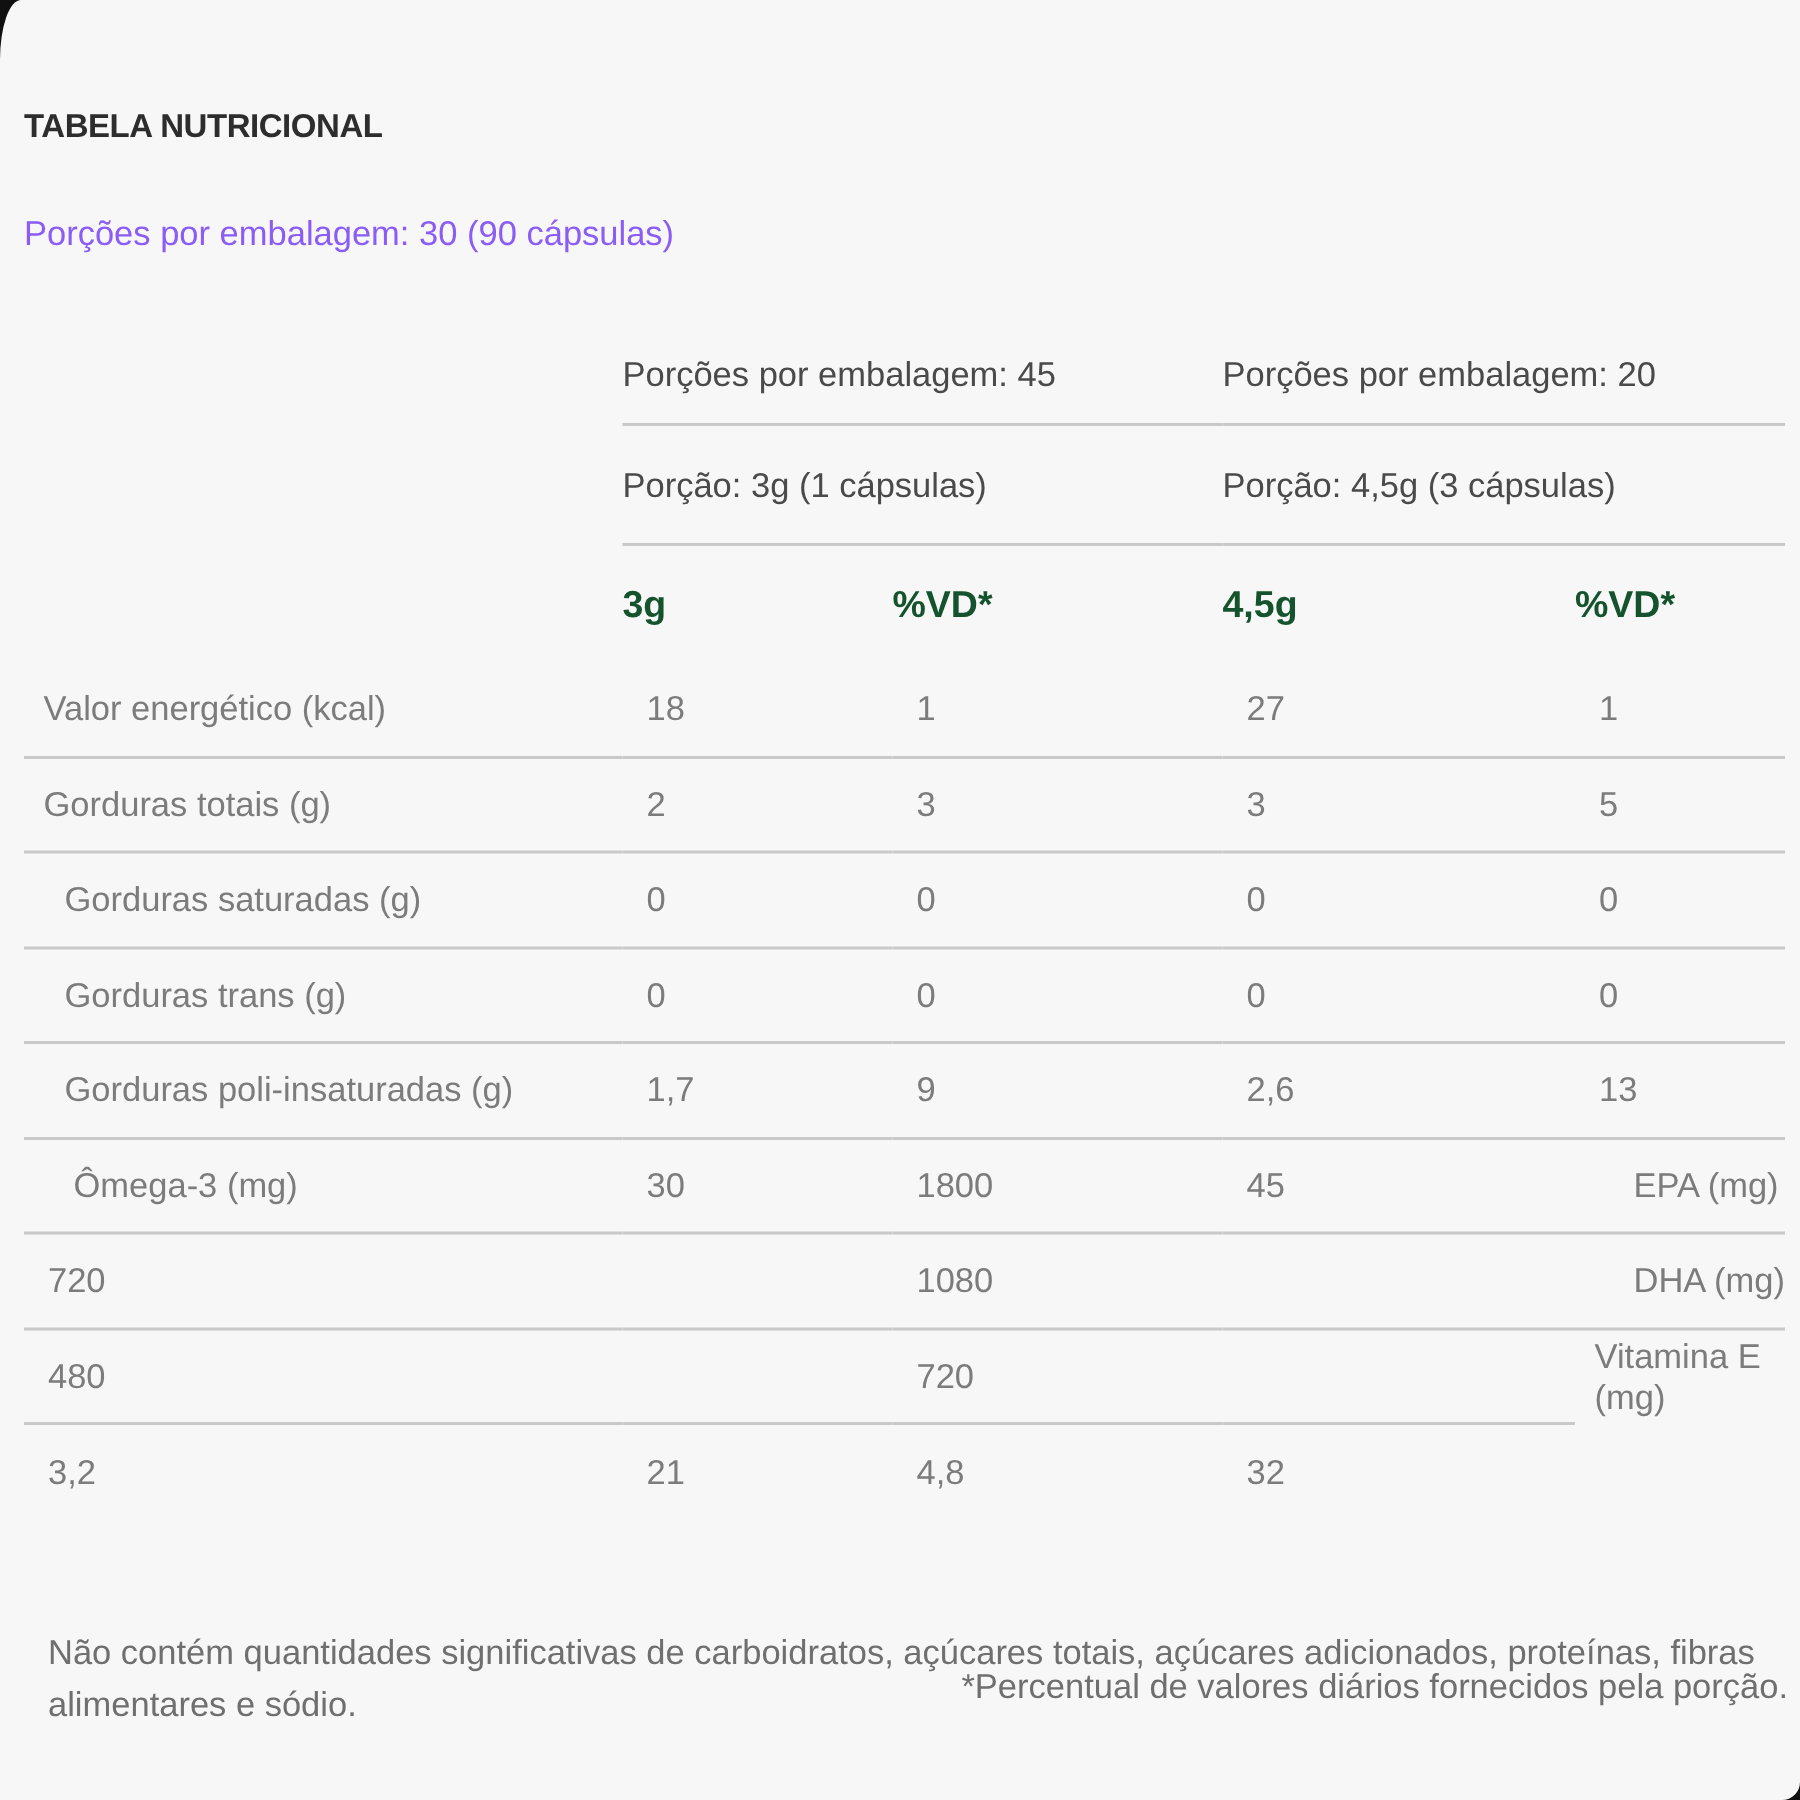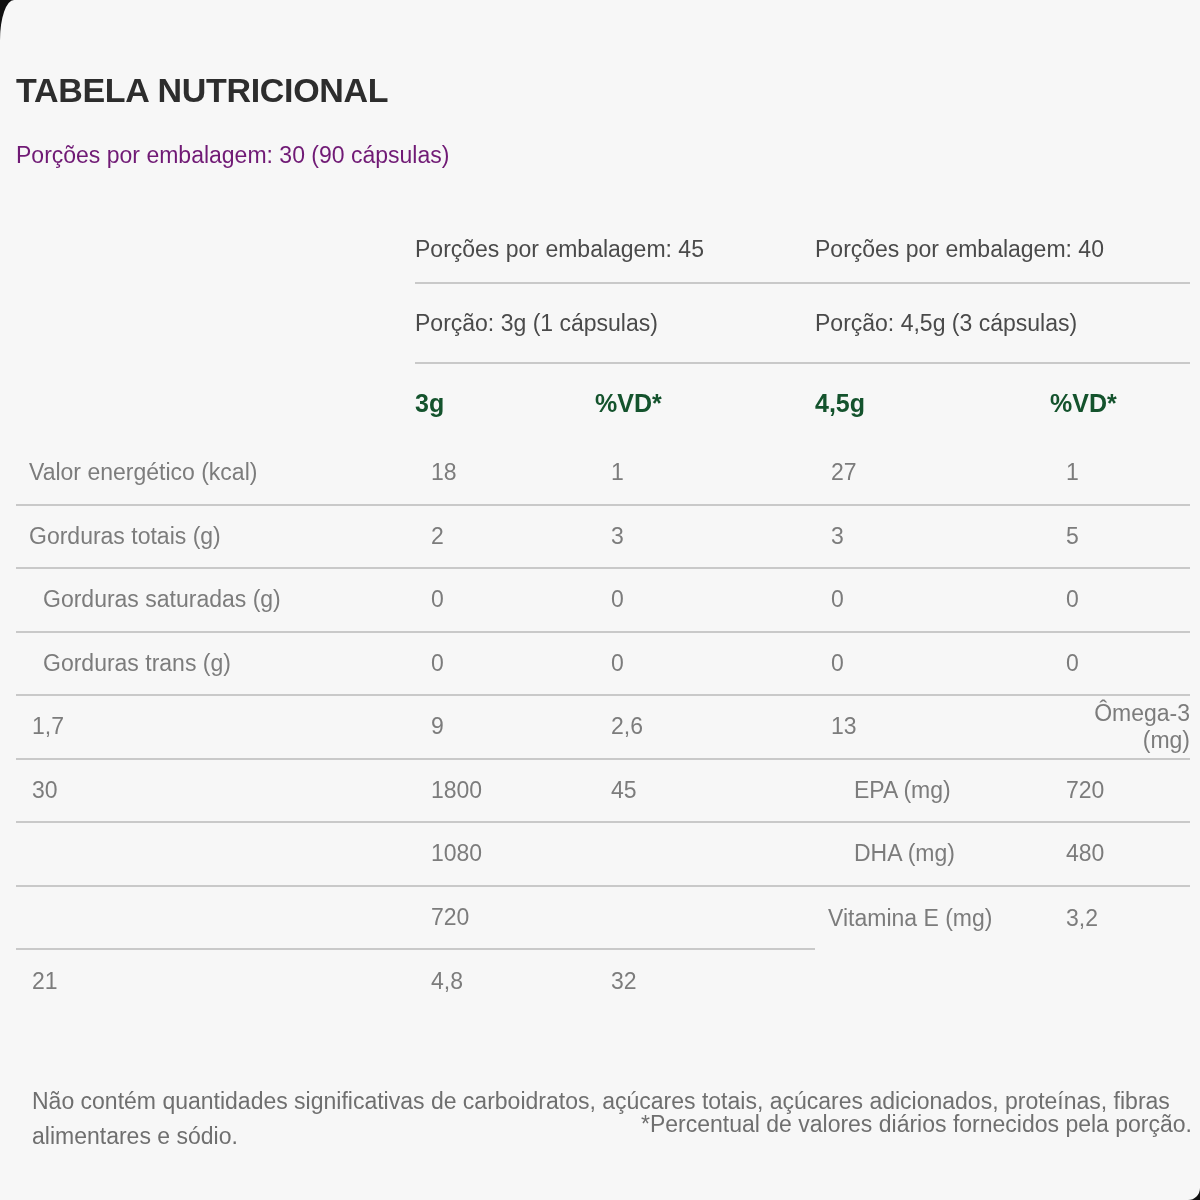--- a/index.html
+++ b/index.html
@@ -10,26 +10,26 @@
     position:relative;overflow:hidden;
   }
   .card{
     position:absolute;inset:0;
     background:#f7f7f7;
     border-top-left-radius:14px 40px;
     border-bottom-right-radius:12px;
   }
   .title{
     position:absolute;left:16px;top:71px;margin:0;
-    font-size:34px;font-weight:800;letter-spacing:-0.3px;
+    font-size:22px;font-weight:800;letter-spacing:-0.3px;
     color:#2d2d2d;
   }
   .subtitle{
     position:absolute;left:16px;top:142px;
-    font-size:23px;color:#701a75;
+    font-size:23px;color:#8b5cf6;
   }
   .table{
     position:absolute;left:16px;top:216px;width:1174px;
     display:grid;
     grid-template-columns:399px 180px 220px 235px 140px;
     grid-template-rows:68px 80px 78px repeat(9,63.5px);
   }
   .cell{display:flex;align-items:center;min-width:0;}
   .b{border-bottom:2px solid #c9c9c9;}
   .spanA{grid-column:2/4;}
@@ -57,21 +57,21 @@
 
 <div class="card">
 
   <h1 class="title">TABELA NUTRICIONAL</h1>
   <div class="subtitle">Porções por embalagem: 30 (90 cápsulas)</div>
 
   <div class="table">
 
     <div class="cell"></div>
     <div class="cell b ghead spanA">Porções por embalagem: 45</div>
-    <div class="cell b ghead spanB">Porções por embalagem: 40</div>
+    <div class="cell b ghead spanB">Porções por embalagem: 20</div>
 
     <div class="cell"></div>
     <div class="cell b ghead spanA">Porção: 3g (1 cápsulas)</div>
     <div class="cell b ghead spanB">Porção: 4,5g (3 cápsulas)</div>
 
     <div class="cell"></div>
     <div class="cell colhead">3g</div>
     <div class="cell colhead">%VD*</div>
     <div class="cell colhead">4,5g</div>
     <div class="cell colhead">%VD*</div>
@@ -93,20 +93,21 @@
     <div class="cell b rowtext val">0</div>
     <div class="cell b rowtext val">0</div>
     <div class="cell b rowtext val">0</div>
 
     <div class="cell b rowtext ind1">Gorduras trans (g)</div>
     <div class="cell b rowtext val">0</div>
     <div class="cell b rowtext val">0</div>
     <div class="cell b rowtext val">0</div>
     <div class="cell b rowtext val">0</div>
 
+    <div class="cell b rowtext ind1">Gorduras poli-insaturadas (g)</div>
     <div class="cell b rowtext val">1,7</div>
     <div class="cell b rowtext val">9</div>
     <div class="cell b rowtext val">2,6</div>
     <div class="cell b rowtext val">13</div>
 
     <div class="cell b rowtext ind2">Ômega-3 (mg)</div>
     <div class="cell b rowtext val">30</div>
     <div class="cell b rowtext val">1800</div>
     <div class="cell b rowtext val">45</div>
 

